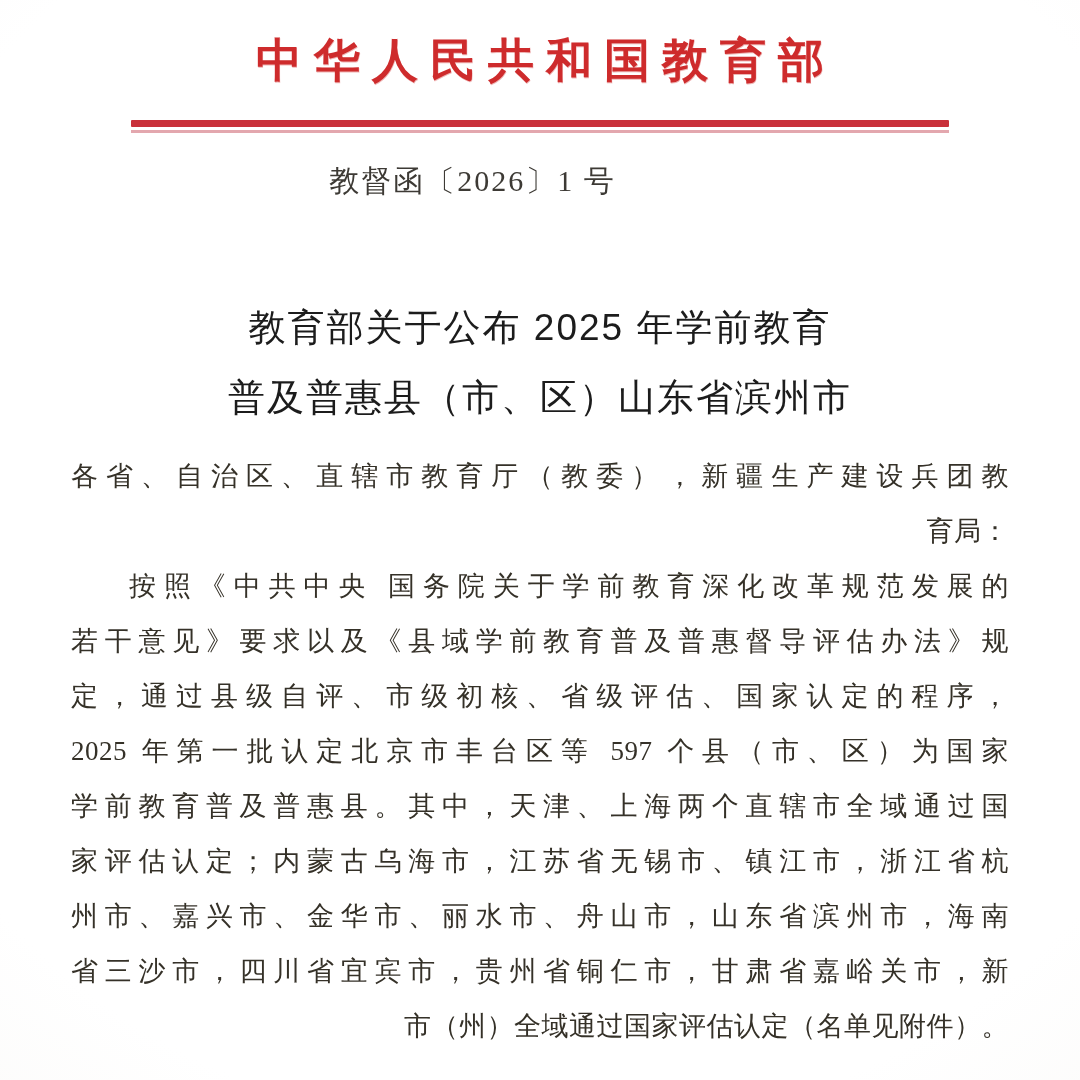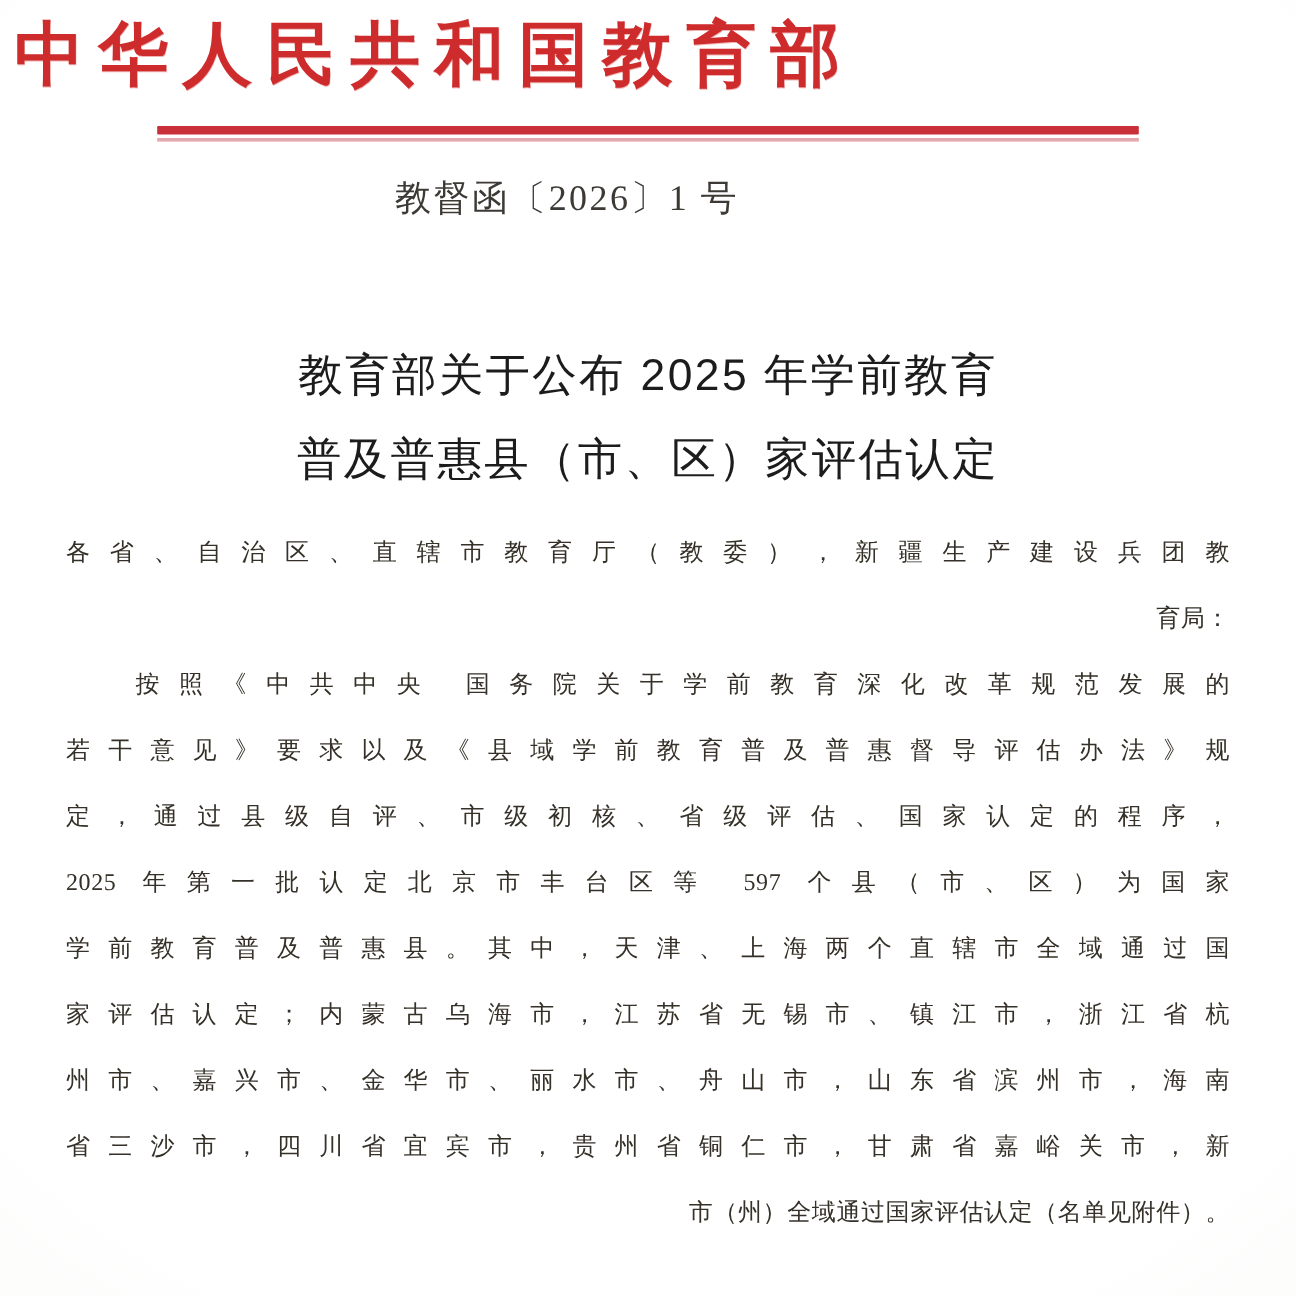--- a/index.html
+++ b/index.html
@@ -15,25 +15,25 @@
     height: 1080px;
     margin: 0 auto;
     overflow: hidden;
     background: radial-gradient(ellipse 120% 110% at 50% 45%,
                 #ffffff 55%, #f8f7f5 85%, #f0efec 100%);
     color: #353128;
   }
 
   
   .org-name {
-    padding-top: 9px;
-    text-align: left;
+    padding-top: 24px;
+    text-align: center;
     font-family: "Liberation Serif", "DejaVu Serif", serif;
     font-weight: 700;
-    font-size: 58px;
+    font-size: 46px;
     line-height: 74px;
     letter-spacing: 12px;
     text-indent: 12px;
     color: var(--header-red, #ce2b2c);
     text-shadow: 0.6px 0.6px 0 rgba(206, 43, 44, 0.35);
   }
 
   .rule { margin: 22px 131px 0 131px; }
   .rule-main {
     height: 7px;
@@ -68,23 +68,23 @@
     height: 70px;
     line-height: 70px;
     text-align: center;
     font-size: 37px;
     letter-spacing: 2px;
     overflow: hidden;
   }
 
   
   .text-block {
-    margin: 0 55px;
+    margin: 0 71px;
     font-family: "Liberation Serif", "DejaVu Serif", serif;
-    font-size: 20px;
+    font-size: 27px;
     color: #353128;
   }
   .salutation { margin-top: 16px; }
   .paragraph  { margin-top: 0; }
 
   .line {
     display: block;
     height: 55px;
     line-height: 55px;
     overflow: hidden;
@@ -111,21 +111,21 @@
       <div class="rule-thin"></div>
     </div>
 
     <div class="doc-number">教督函〔2026〕1 号</div>
   </header>
 
   <main>
 
     <h2 class="notice-title">
       <span class="title-line">教育部关于公布 2025 年学前教育</span>
-      <span class="title-line">普及普惠县（市、区）家评估认定</span>
+      <span class="title-line">普及普惠县（市、区）山东省滨州市</span>
     </h2>
 
     <p class="text-block salutation">
       <span class="line j">各省、自治区、直辖市教育厅（教委），新疆生产建设兵团教</span>
       <span class="line">育局：</span>
     </p>
 
     <p class="text-block paragraph">
       <span class="line j indent">按照《中共中央 国务院关于学前教育深化改革规范发展的</span>
       <span class="line j">若干意见》要求以及《县域学前教育普及普惠督导评估办法》规</span>

